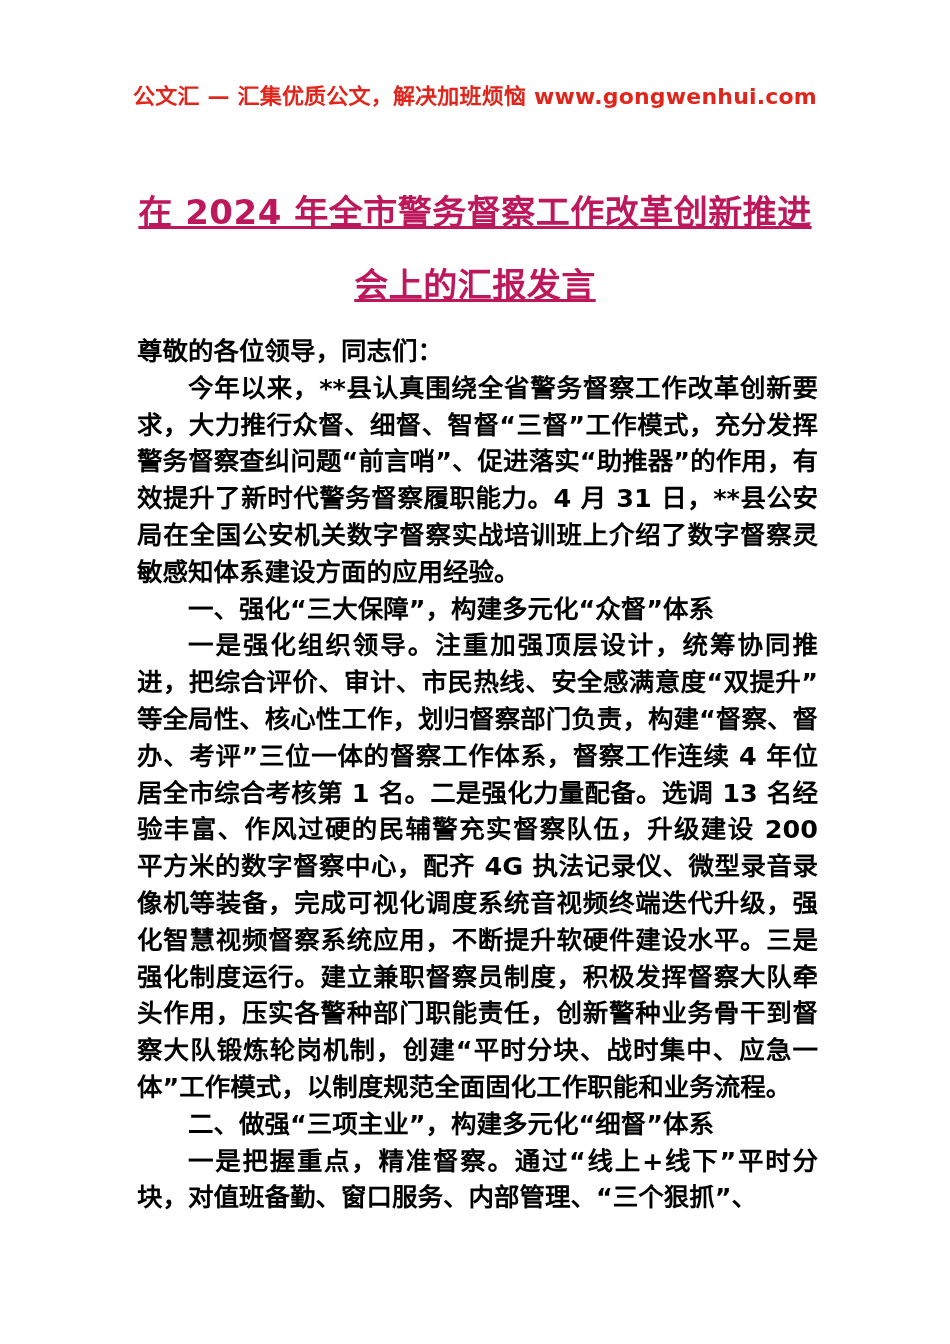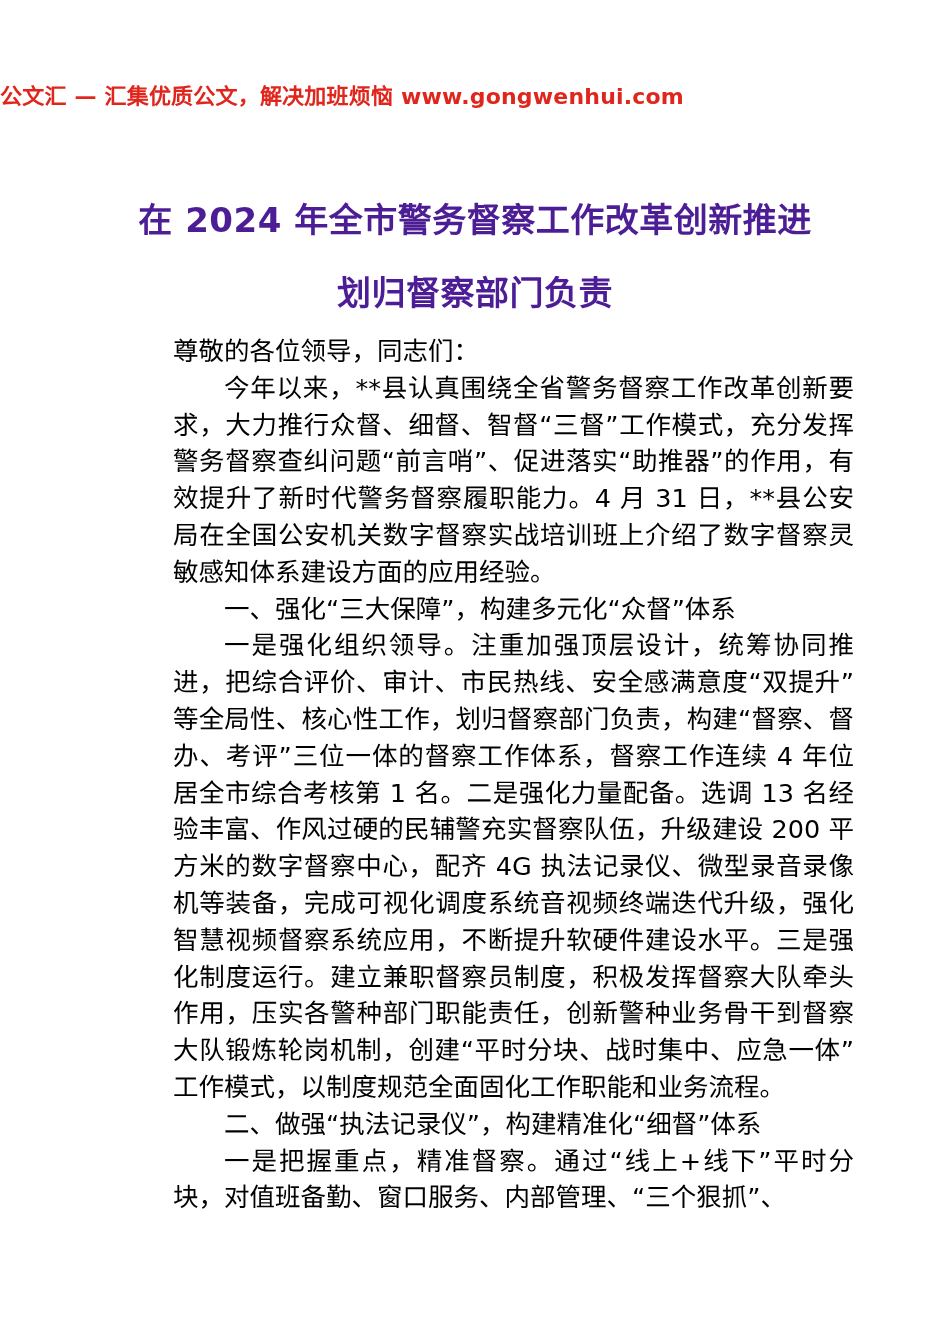--- a/index.html
+++ b/index.html
@@ -19,56 +19,56 @@
     box-sizing: border-box;
     font-family: "DejaVu Sans", "Liberation Sans", sans-serif;
   }
 
   
   .promo-banner {
     position: absolute;
     top: 82px;
     left: 0;
     width: 950px;
-    text-align: left;
+    text-align: center;
     color: #e0261c;
     font-size: 22px;
     line-height: 30px;
     font-weight: 600;
     letter-spacing: 0.2px;
     white-space: nowrap;
   }
 
   
   .doc-title {
     position: absolute;
-    top: 184px;
+    top: 176px;
     left: 120px;
     width: 710px;
     text-align: center;
     font-size: 34px;
     line-height: 73px;
     font-weight: 700;
-    color: #4c1d95;
+    color: #be185d;
     letter-spacing: 0.5px;
+    text-decoration: underline;
   }
 
   
   .doc-body {
     position: absolute;
     top: 333px;
     left: 137px;
     width: 681px;
     font-size: 25.5px;
     line-height: 36.8px;
     color: #000000;
     text-align: justify;
     text-justify: inter-ideograph;
-    font-weight: 400;
-    margin-left: 36px;
+    font-weight: 700;
   }
 
   .doc-body p {
     margin: 0;
     padding: 0;
     text-align: justify;
     text-justify: inter-ideograph;
   }
 
   .para-indent {
@@ -86,25 +86,25 @@
 </style>
 </head>
 <body>
 
 <div class="page">
 
   <div class="promo-banner">公文汇 — 汇集优质公文，解决加班烦恼 www.gongwenhui.com</div>
 
   <div class="doc-title">
     <div>在 2024 年全市警务督察工作改革创新推进</div>
-    <div>划归督察部门负责</div>
+    <div>会上的汇报发言</div>
   </div>
 
   <div class="doc-body">
     <p class="para-flush">尊敬的各位领导，同志们：</p>
     <p class="para-indent">今年以来，**县认真围绕全省警务督察工作改革创新要求，大力推行众督、细督、智督“三督”工作模式，充分发挥警务督察查纠问题“前言哨”、促进落实“助推器”的作用，有效提升了新时代警务督察履职能力。4 月 31 日，**县公安局在全国公安机关数字督察实战培训班上介绍了数字督察灵敏感知体系建设方面的应用经验。</p>
     <p class="para-indent">一、强化“三大保障”，构建多元化“众督”体系</p>
     <p class="para-indent">一是强化组织领导。注重加强顶层设计，统筹协同推进，把综合评价、审计、市民热线、安全感满意度“双提升”等全局性、核心性工作，划归督察部门负责，构建“督察、督办、考评”三位一体的督察工作体系，督察工作连续 4 年位居全市综合考核第 1 名。二是强化力量配备。选调 13 名经验丰富、作风过硬的民辅警充实督察队伍，升级建设 200 平方米的数字督察中心，配齐 4G 执法记录仪、微型录音录像机等装备，完成可视化调度系统音视频终端迭代升级，强化智慧视频督察系统应用，不断提升软硬件建设水平。三是强化制度运行。建立兼职督察员制度，积极发挥督察大队牵头作用，压实各警种部门职能责任，创新警种业务骨干到督察大队锻炼轮岗机制，创建“平时分块、战时集中、应急一体”工作模式，以制度规范全面固化工作职能和业务流程。</p>
-    <p class="para-indent">二、做强“执法记录仪”，构建精准化“细督”体系</p>
+    <p class="para-indent">二、做强“三项主业”，构建多元化“细督”体系</p>
     <p class="para-indent">一是把握重点，精准督察。通过“线上+线下”平时分块，对值班备勤、窗口服务、内部管理、“三个狠抓”、</p>
   </div>
 
 </div>
 
 </body></html>

